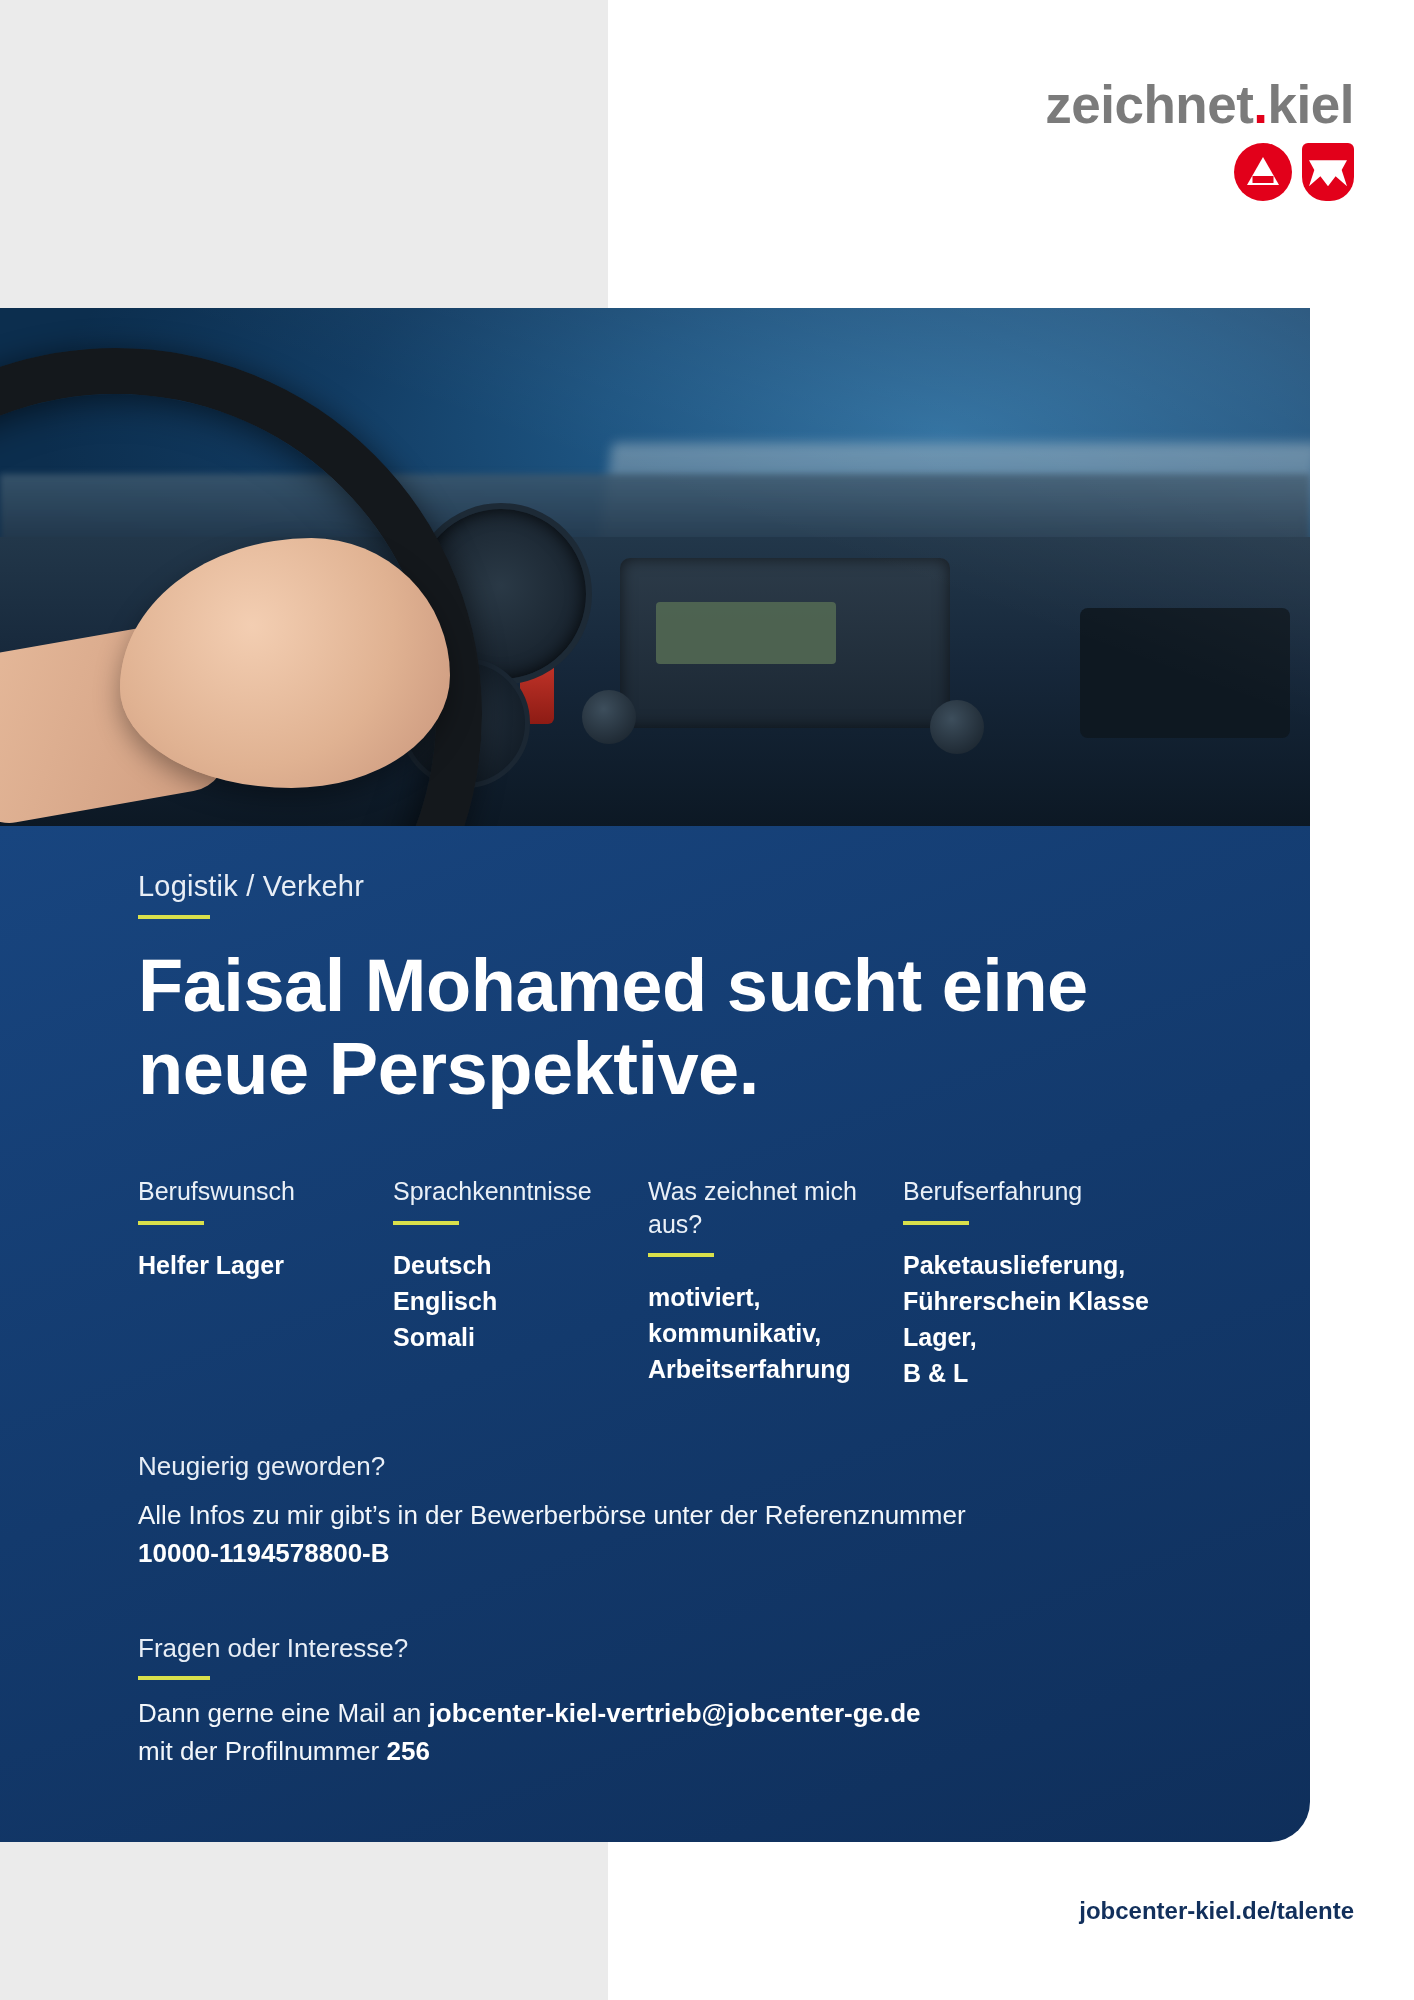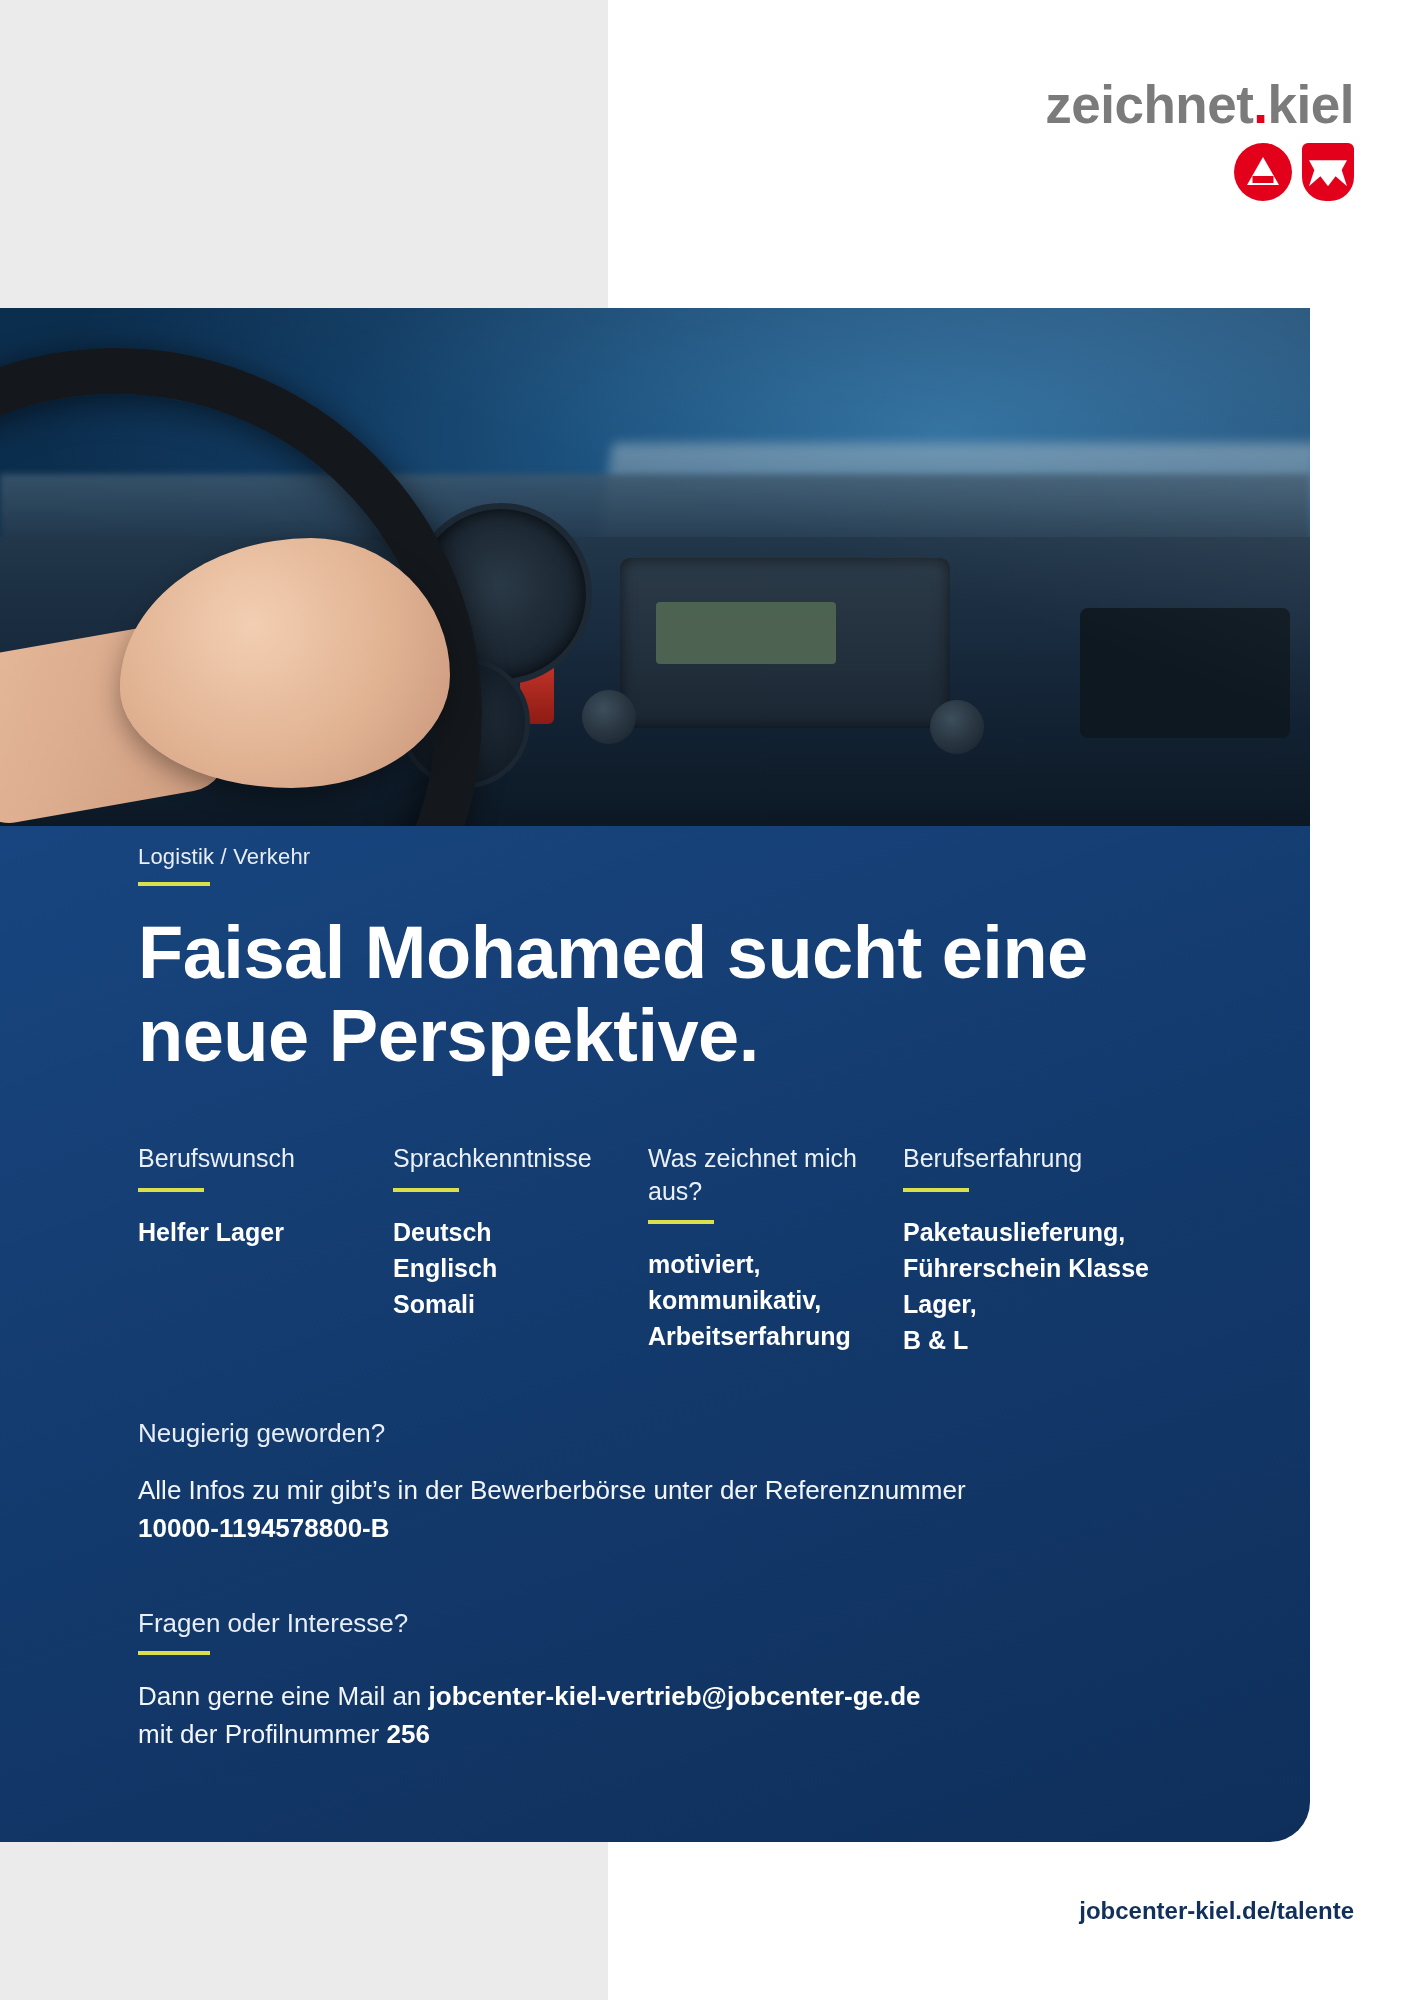--- a/index.html
+++ b/index.html
@@ -262,23 +262,23 @@
     color: #ffffff;
   }
   .inner {
     position: absolute;
     left: 138px;
     top: 0;
     right: 60px;
   }
 
   .kicker {
-    font-size: 22px;
+    font-size: 29px;
     color: #e8eef6;
-    margin-top: 18px;
+    margin-top: 44px;
     letter-spacing: 0.2px;
   }
   .rule {
     width: 72px;
     height: 4px;
     background: #d9e04b;
     margin: 12px 0 0 0;
   }
 
   h1.headline {
@@ -322,21 +322,21 @@
   
   .block { margin-top: 60px; }
   .block .lead {
     font-size: 26px;
     color: #e8eef6;
   }
   .block .rule { margin-top: 12px; }
   .block p {
     font-size: 26px;
     line-height: 1.48;
-    margin: 22px 0 0 0;
+    margin: 14px 0 0 0;
     color: #f2f6fa;
   }
   .block p b { font-weight: bold; color: #ffffff; }
 
   
   .footer-url {
     position: absolute;
     right: 60px;
     top: 1897px;
     font-size: 24px;

